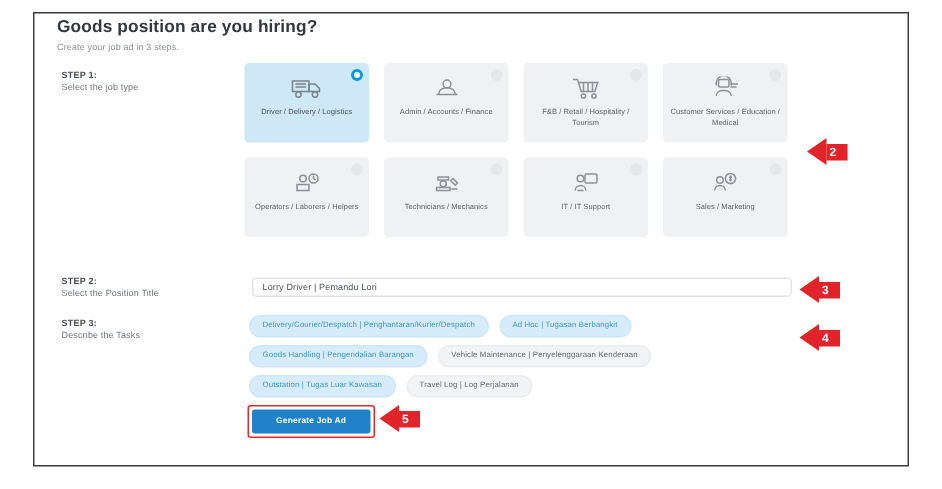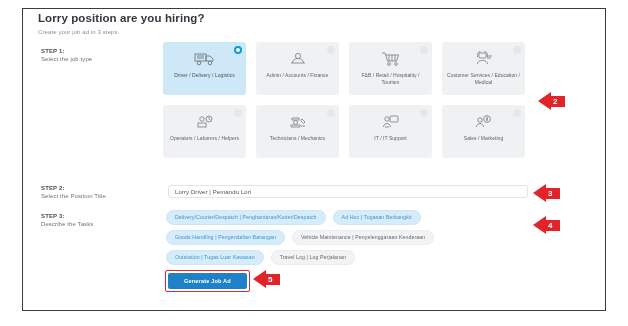--- a/index.html
+++ b/index.html
@@ -111,21 +111,21 @@
   #anno3{left:533px;top:184px;}
   #anno4{left:533px;top:216px;}
   #anno5{left:253px;top:270px;}
 </style>
 </head>
 <body>
 
 <div class="screen">
   <div class="frame"></div>
 
-  <div class="page-title">Lorry position are you hiring?</div>
+  <div class="page-title">Goods position are you hiring?</div>
   <div class="page-sub">Create your job ad in 3 steps.</div>
 
   <div class="step-block" id="step1">
     <span class="step-title">STEP 1:</span>
     <span class="step-desc">Select the job type</span>
   </div>
 
   <div class="grid">
 
     <div class="card selected">

